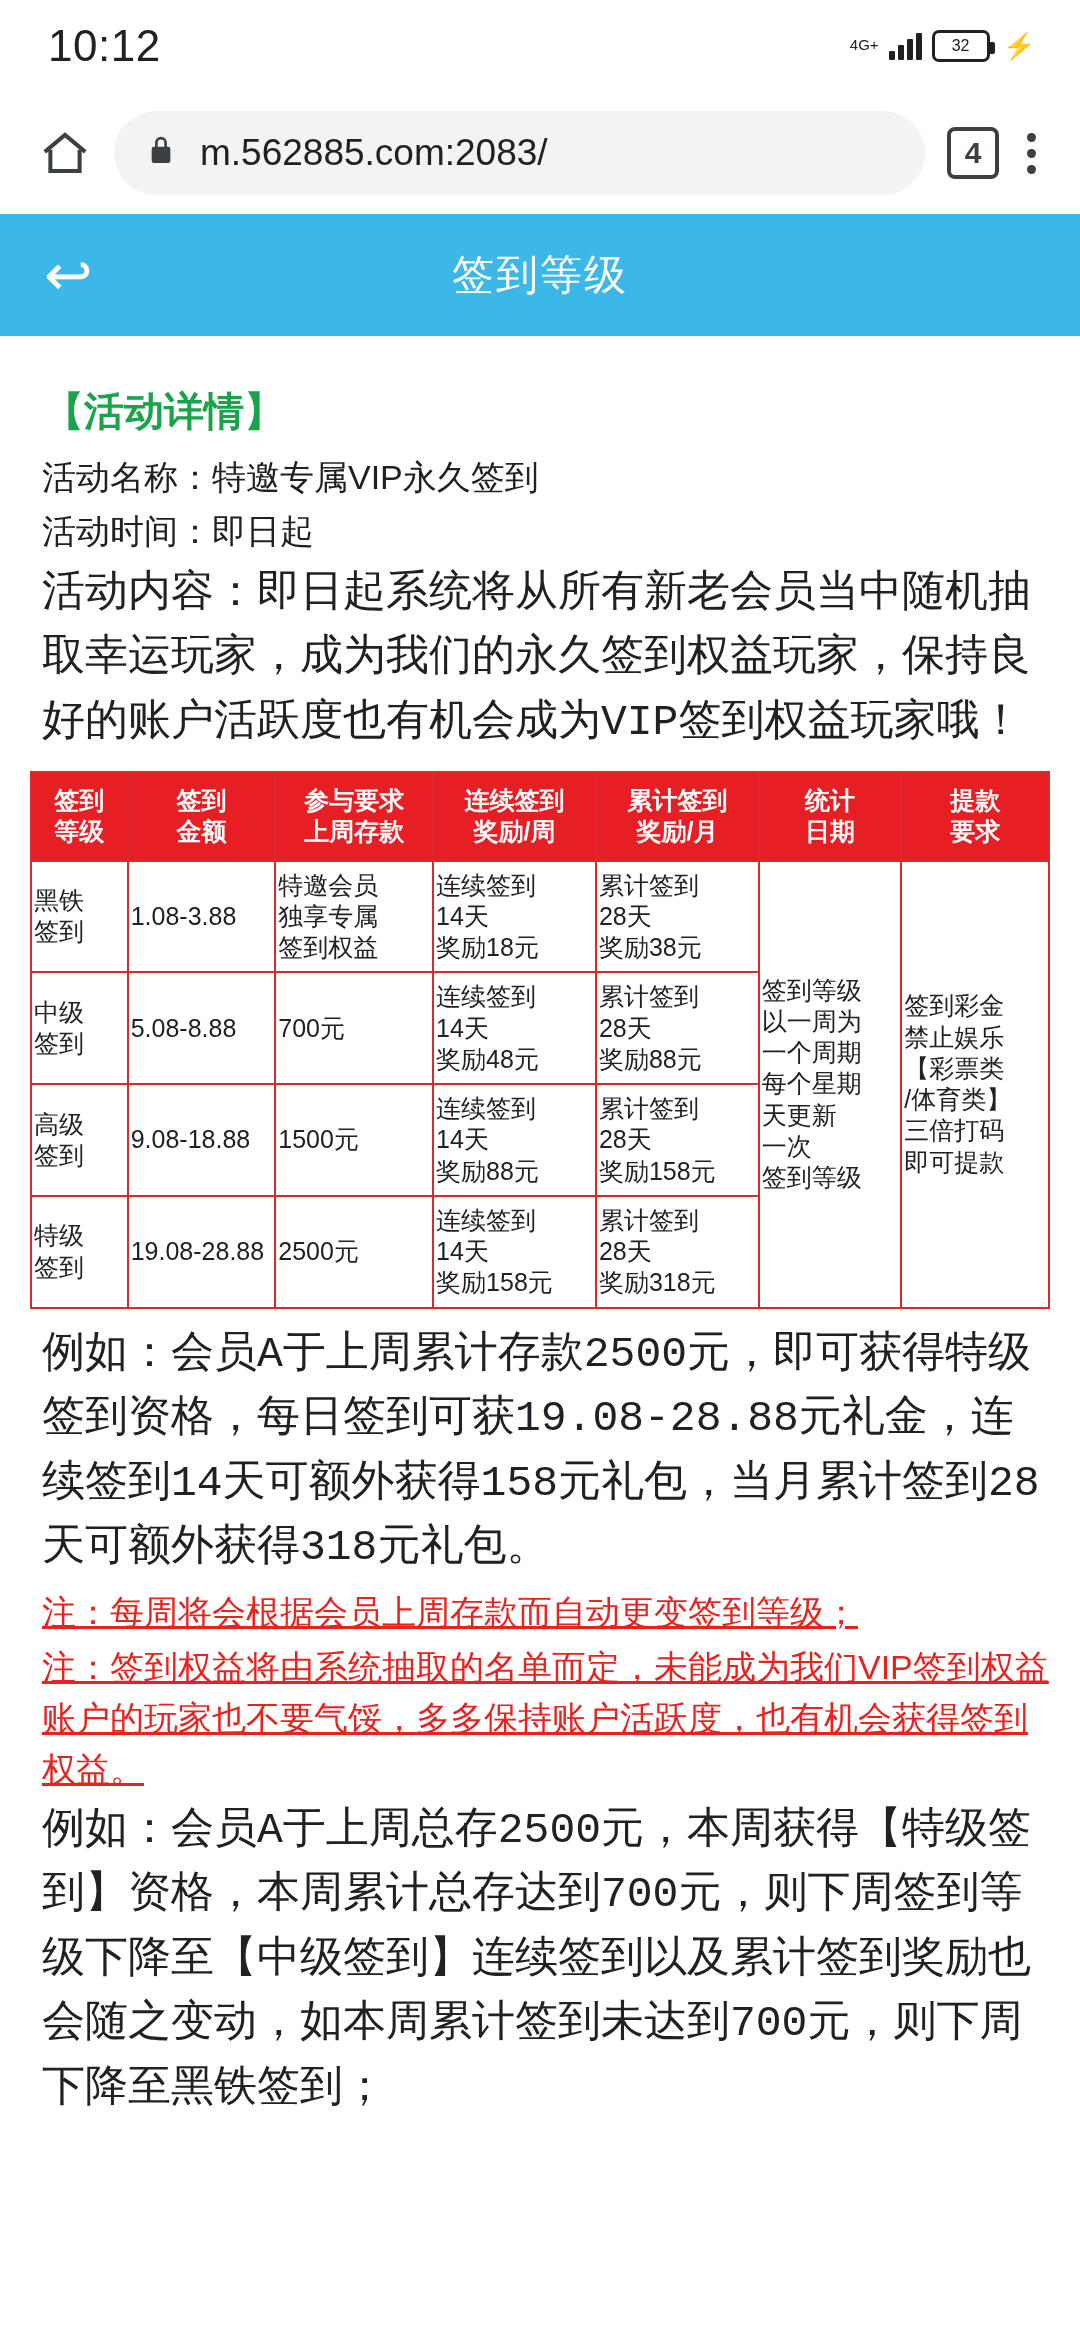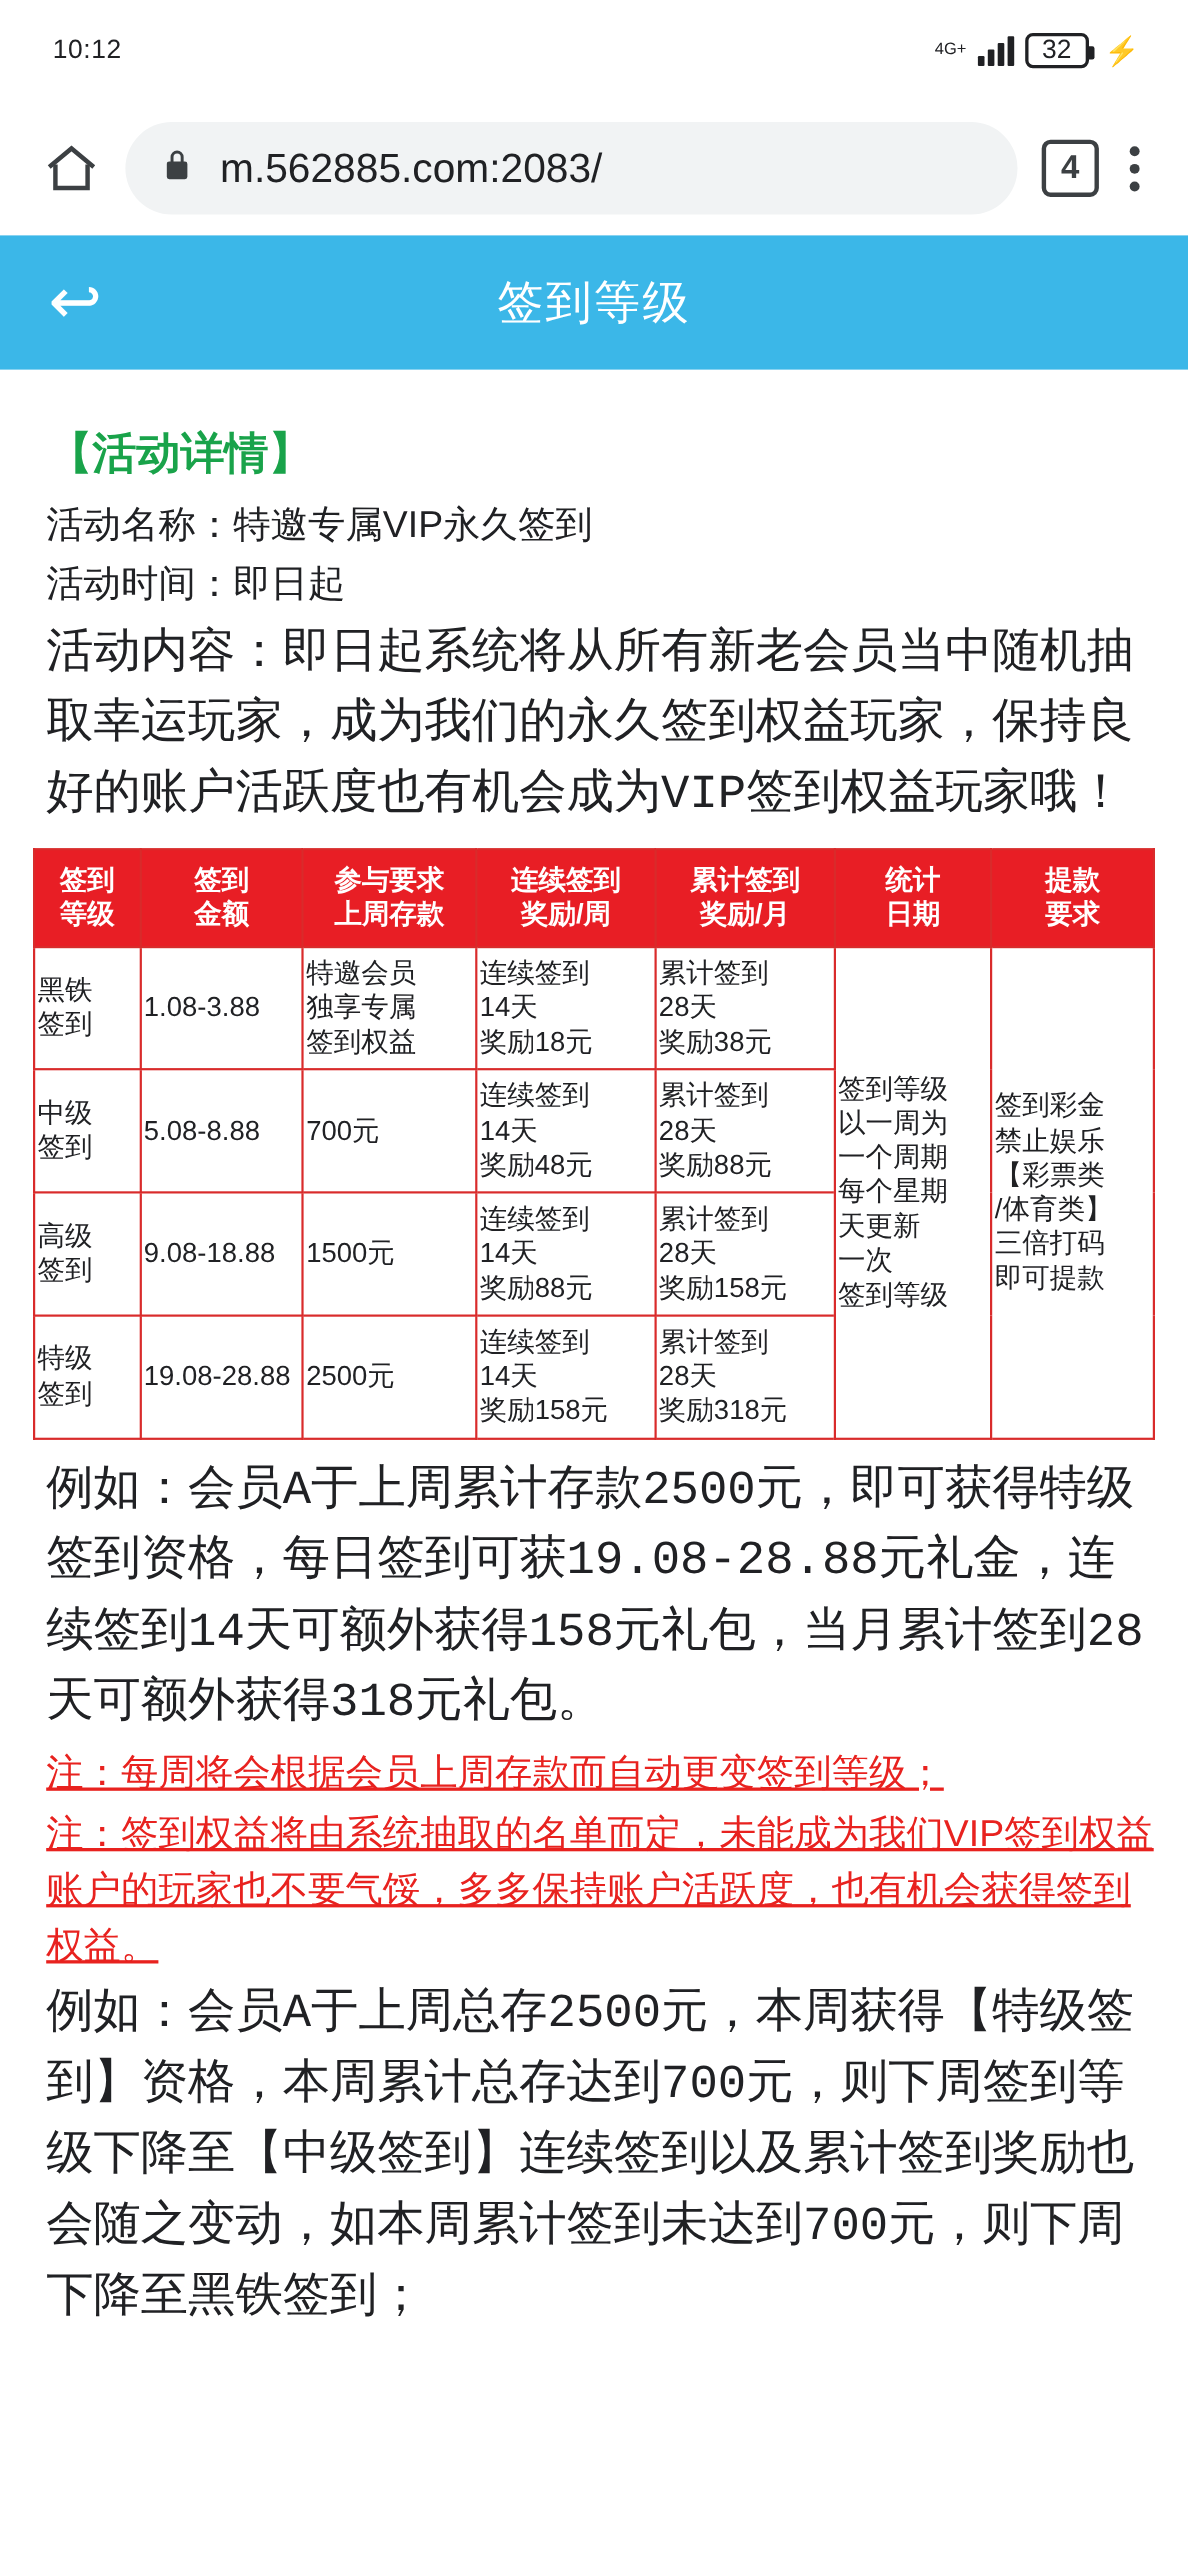--- a/index.html
+++ b/index.html
@@ -13,21 +13,21 @@
   
   .statusbar {
     height: 92px;
     display: flex;
     align-items: center;
     justify-content: space-between;
     padding: 0 44px 0 48px;
     background: #ffffff;
   }
   .statusbar .clock {
-    font-size: 24px;
+    font-size: 44px;
     color: #202124;
     letter-spacing: 0.5px;
   }
   .status-right {
     display: flex;
     align-items: center;
     gap: 10px;
   }
   .sig-4g {
     display: flex;
@@ -47,21 +47,21 @@
   .bars i { width: 6px; background: #202124; display: block; border-radius: 1px; }
   .bars i:nth-child(1) { height: 9px; }
   .bars i:nth-child(2) { height: 15px; }
   .bars i:nth-child(3) { height: 21px; }
   .bars i:nth-child(4) { height: 27px; }
   .battery {
     width: 58px; height: 32px;
     border: 3px solid #202124;
     border-radius: 7px;
     display: flex; align-items: center; justify-content: center;
-    font-size: 24px; color: #202124;
+    font-size: 16px; color: #202124;
     position: relative;
   }
   .battery::after {
     content: "";
     position: absolute; right: -8px; top: 9px;
     width: 5px; height: 12px; background: #202124; border-radius: 0 2px 2px 0;
   }
   .bolt { font-size: 26px; color: #202124; margin-left: 4px; }
 
   

